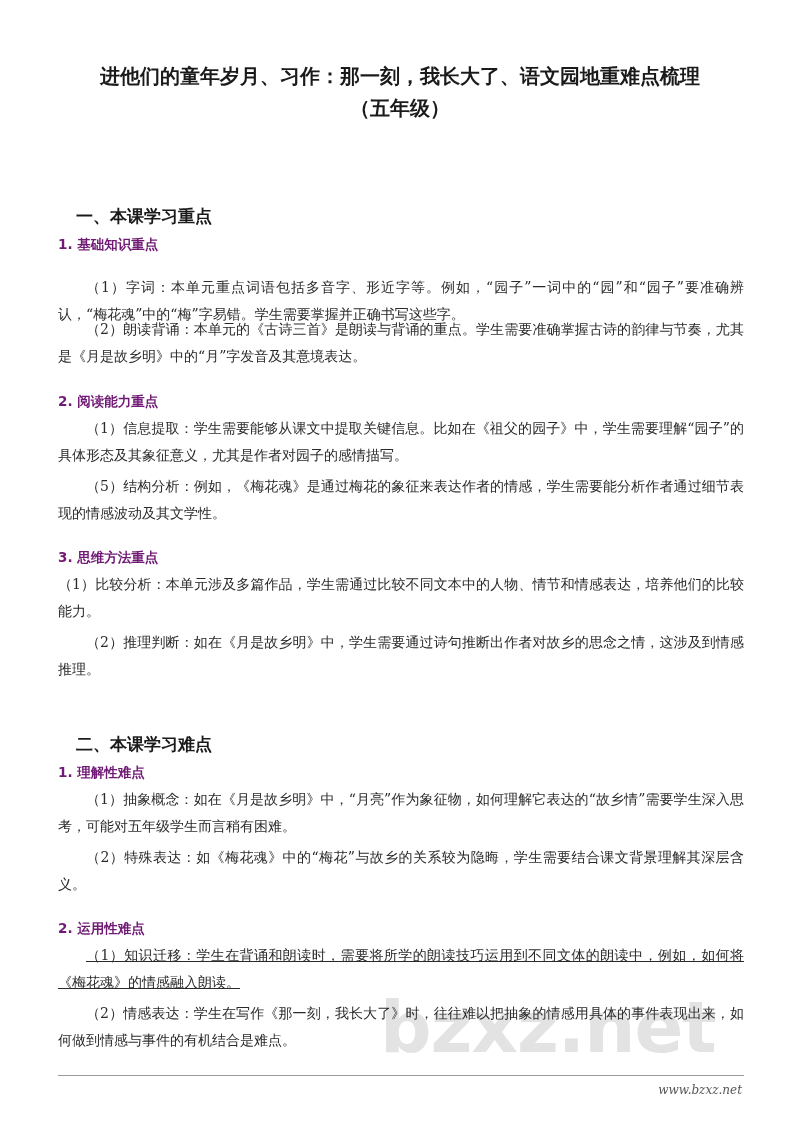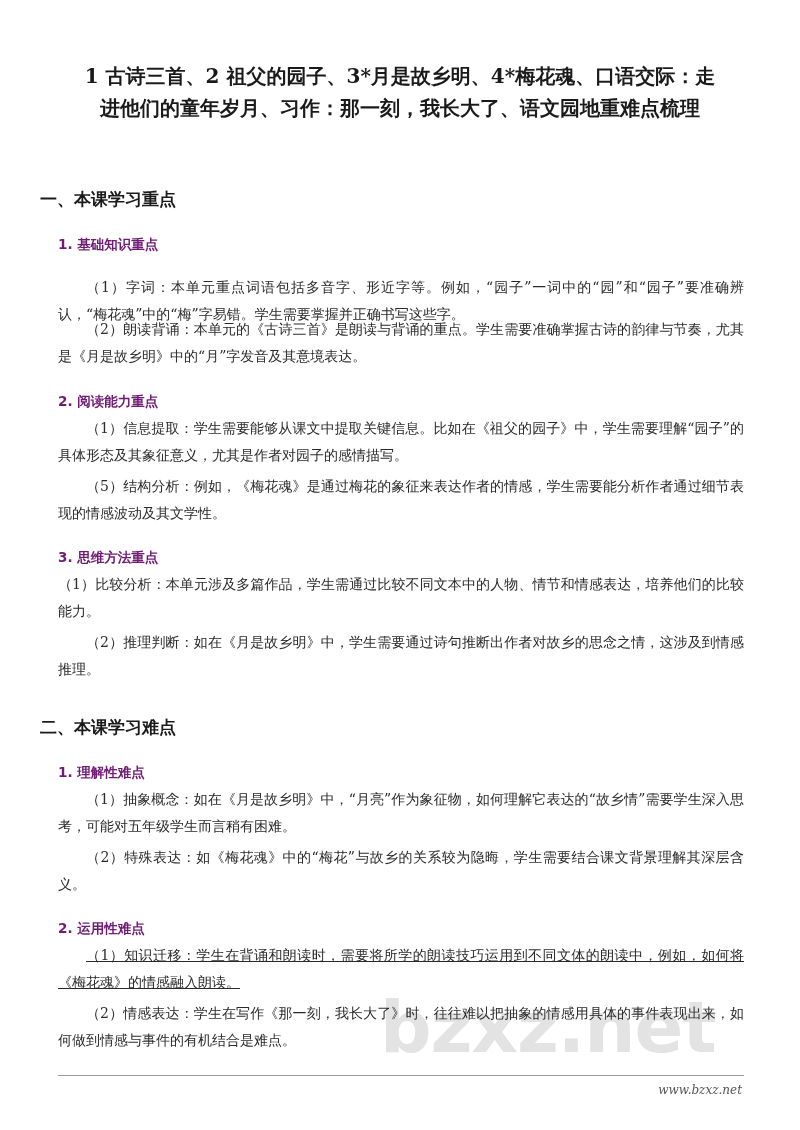--- a/index.html
+++ b/index.html
@@ -1,39 +1,39 @@
 <!DOCTYPE html>
 <html><head>
   <meta charset="utf-8">
   <style>
     html, body { margin: 0; padding: 0; background: #ffffff; }
     body { width: 800px; height: 1130px; position: relative; overflow: hidden; color: #222; font-family: "DejaVu Serif", "Liberation Serif", serif; }
     .page { position: absolute; left: 0; top: 0; width: 800px; height: 1130px; }
     .title { position: absolute; left: 58px; width: 684px; top: 60px; text-align: center; font-family: "DejaVu Serif", serif; font-weight: bold; font-size: 20px; line-height: 32px; color: #1a1a1a; }
-    .h1 { position: absolute; left: 40px; font-family: "DejaVu Sans", sans-serif; font-weight: bold; font-size: 17px; color: #1a1a1a; }
+    .h1 { position: absolute; left: 76px; font-family: "DejaVu Sans", sans-serif; font-weight: bold; font-size: 17px; color: #1a1a1a; margin-top: 17px; }
     .h2 { position: absolute; left: 58px; font-family: "DejaVu Sans", sans-serif; font-weight: bold; font-size: 13.5px; color: #701a75; }
     .para { position: absolute; left: 58px; width: 686px; font-size: 14px; line-height: 27px; color: #2a2a2a; text-indent: 28px; text-align: justify; }
     .para.noindent { text-indent: 0; }
     .watermark { position: absolute; left: 380px; top: 985px; font-family: "DejaVu Sans", sans-serif; font-weight: bold; font-size: 72px; letter-spacing: -1px; color: #e3e3e3; z-index: 0; }
     .content { position: relative; z-index: 1; }
     .rule { position: absolute; left: 58px; width: 686px; top: 1075px; height: 0; border-top: 1px solid #9a9a9a; }
     .footer { position: absolute; right: 58px; top: 1083px; font-family: "DejaVu Serif", serif; font-style: italic; font-size: 12px; color: #555; }
   </style>
 </head>
 <body>
 
 <div class="page">
 
   <div class="watermark">bzxz.net</div>
 
   <div class="content">
 
     <div class="title">
-      <div>1 古诗三首、2 祖父的园子、3*月是故乡明、4*梅花魂、口语交际：走</div>
       <div>进他们的童年岁月、习作：那一刻，我长大了、语文园地重难点梳理</div>
+      <div>（五年级）</div>
     </div>
 
     <div class="h1" style="top:188px;">一、本课学习重点</div>
 
     <div class="h2" style="top:236px;">1. 基础知识重点</div>
     <div class="para" style="top:258px;margin-top:16px;">（1）字词：本单元重点词语包括多音字、形近字等。例如，“园子”一词中的“园”和“园子”要准确辨认，“梅花魂”中的“梅”字易错。学生需要掌握并正确书写这些字。</div>
     <div class="para" style="top:316px;">（2）朗读背诵：本单元的《古诗三首》是朗读与背诵的重点。学生需要准确掌握古诗的韵律与节奏，尤其是《月是故乡明》中的“月”字发音及其意境表达。</div>
 
     <div class="h2" style="top:393px;">2. 阅读能力重点</div>
     <div class="para" style="top:415px;">（1）信息提取：学生需要能够从课文中提取关键信息。比如在《祖父的园子》中，学生需要理解“园子”的具体形态及其象征意义，尤其是作者对园子的感情描写。</div>

